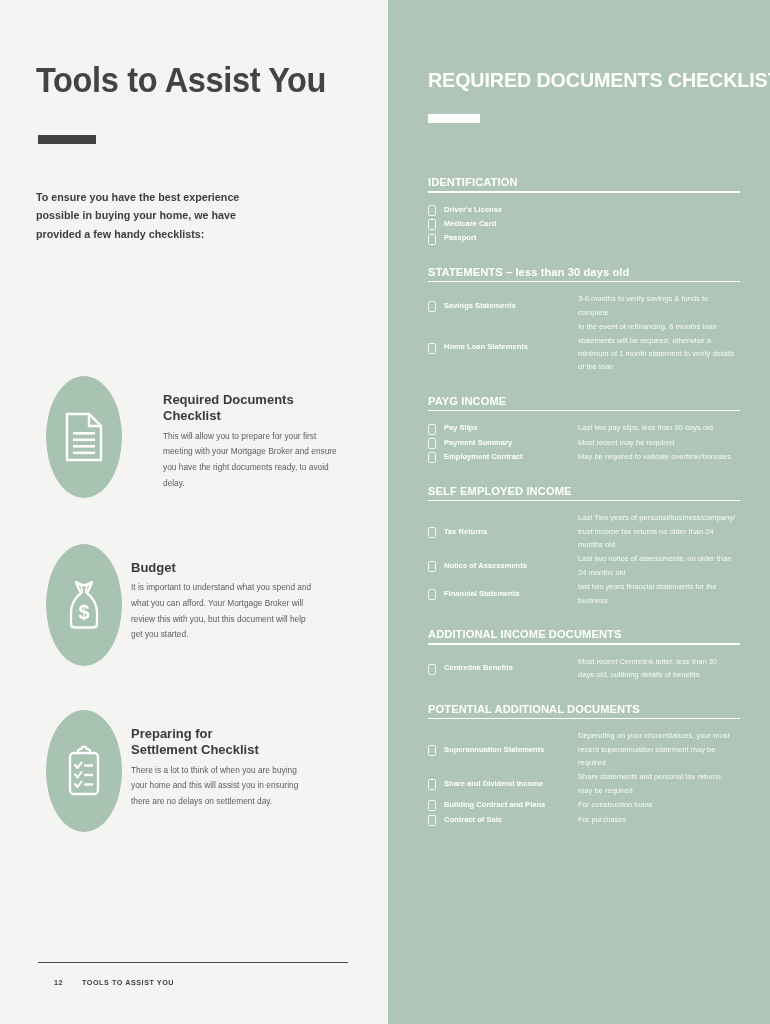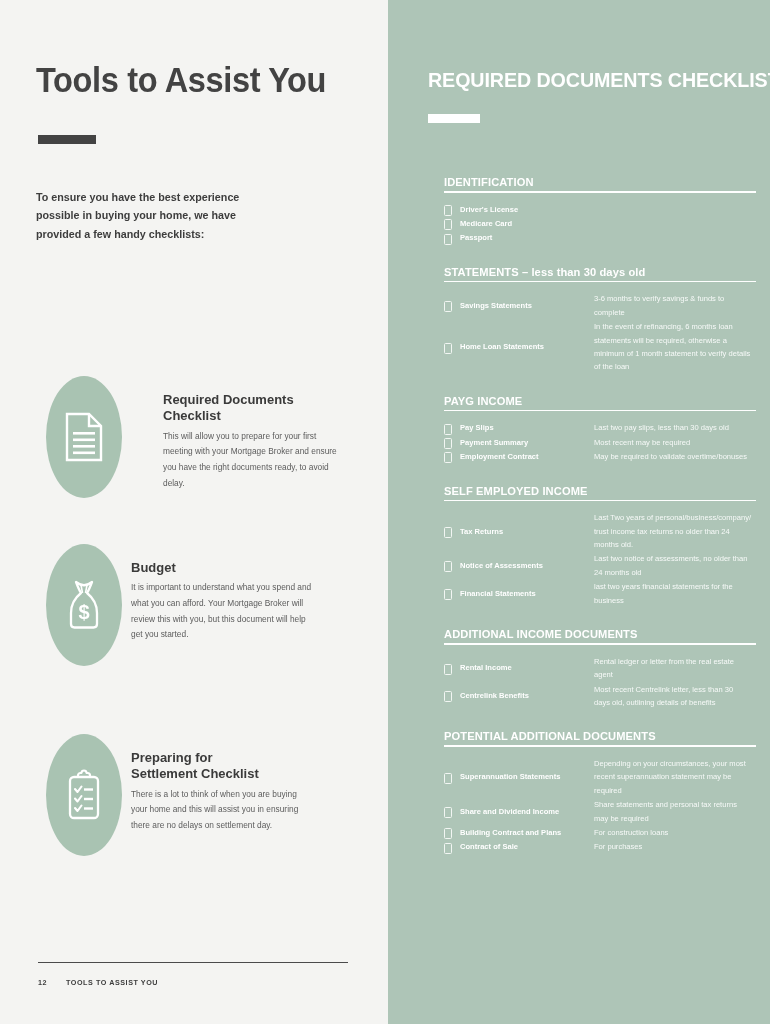--- a/index.html
+++ b/index.html
@@ -121,21 +121,21 @@
   .footer-line {
     position: absolute;
     left: 38px;
     top: 978px;
     font-size: 7.2px;
     font-weight: bold;
     color: #3d3d3d;
     letter-spacing: 0.55px;
     display: flex;
   }
-  .footer-page-no { width: 28px; }
+  .footer-page-no { width: 28px; margin-left: 16px; }
 
   
   .right-col {
     position: relative;
     width: 382px;
     height: 1024px;
     background: #aec5b7;
     flex: 0 0 382px;
   }
   .panel-title {
@@ -154,21 +154,21 @@
     position: absolute;
     left: 40px;
     top: 114px;
     width: 52px;
     height: 9px;
     background: #ffffff;
   }
 
   .sections {
     position: absolute;
-    left: 56px;
+    left: 40px;
     top: 175px;
     width: 312px;
   }
   .section { margin-bottom: 0; }
   .section-head {
     font-size: 11.6px;
     font-weight: bold;
     color: #ffffff;
     letter-spacing: 0.1px;
     padding-bottom: 3px;
@@ -267,21 +267,21 @@
             </svg>
           </span>
         </div>
       </div>
       <div class="feature-body">
         <div class="feature-title" style="white-space:pre-line">Budget</div>
         <div class="feature-desc">It is important to understand what you spend and what you can afford. Your Mortgage Broker will review this with you, but this document will help get you started.</div>
       </div>
     </div>
 
-    <div class="feature" style="top:732px;">
+    <div class="feature" style="top:708px;">
       <div class="feature-icon-wrap">
         <div class="icon-oval">
           <span>
             <svg width="42" height="52" viewBox="0 0 42 52">
               <rect x="7" y="8" width="28" height="41" rx="4" ry="4" fill="none" stroke="#ffffff" stroke-width="2.3"></rect>
               <path d="M15 8 V6.5 C15 5 16 4 17.5 4 H18.4 C18.6 2.2 19.6 1.5 21 1.5 C22.4 1.5 23.4 2.2 23.6 4 H24.5 C26 4 27 5 27 6.5 V8 Z" fill="none" stroke="#ffffff" stroke-width="2.2" stroke-linejoin="round"></path>
               <path d="M12 20 L14.5 23 L18.5 17.5" fill="none" stroke="#ffffff" stroke-width="2.1" stroke-linecap="round" stroke-linejoin="round"></path>
               <rect x="21" y="19.3" width="9" height="2.4" fill="#ffffff"></rect>
               <path d="M12 29.5 L14.5 32.5 L18.5 27" fill="none" stroke="#ffffff" stroke-width="2.1" stroke-linecap="round" stroke-linejoin="round"></path>
               <rect x="21" y="28.8" width="9" height="2.4" fill="#ffffff"></rect>
@@ -388,25 +388,20 @@
           <span class="item-note">last two years financial statements for the business</span>
         </div>
       </div>
       <div class="sec-gap-md"></div>
 
       <div class="section">
         <div class="section-head">ADDITIONAL INCOME DOCUMENTS</div>
         <div class="section-hr"></div>
         <div class="item-row">
           <span class="cbox"></span>
-          <span class="item-label">Rental Income</span>
-          <span class="item-note">Rental ledger or letter from the real estate agent</span>
-        </div>
-        <div class="item-row">
-          <span class="cbox"></span>
           <span class="item-label">Centrelink Benefits</span>
           <span class="item-note">Most recent Centrelink letter, less than 30 days old, outlining details of benefits</span>
         </div>
       </div>
       <div class="sec-gap-md"></div>
 
       <div class="section">
         <div class="section-head">POTENTIAL ADDITIONAL DOCUMENTS</div>
         <div class="section-hr"></div>
         <div class="item-row">

